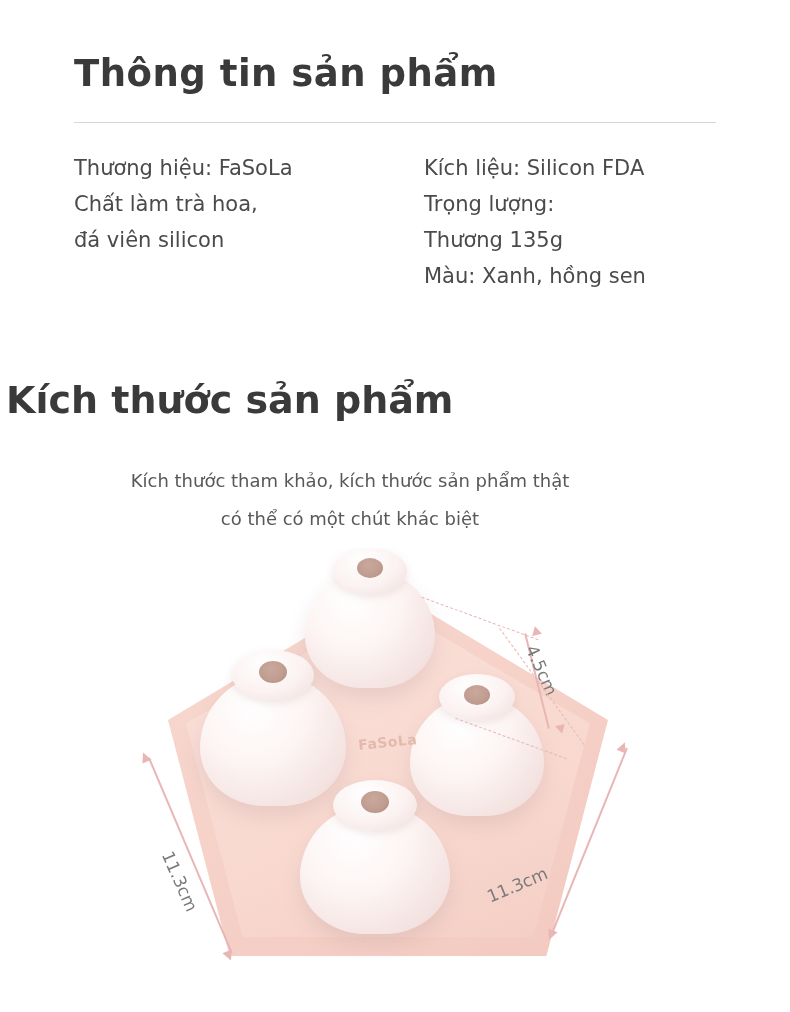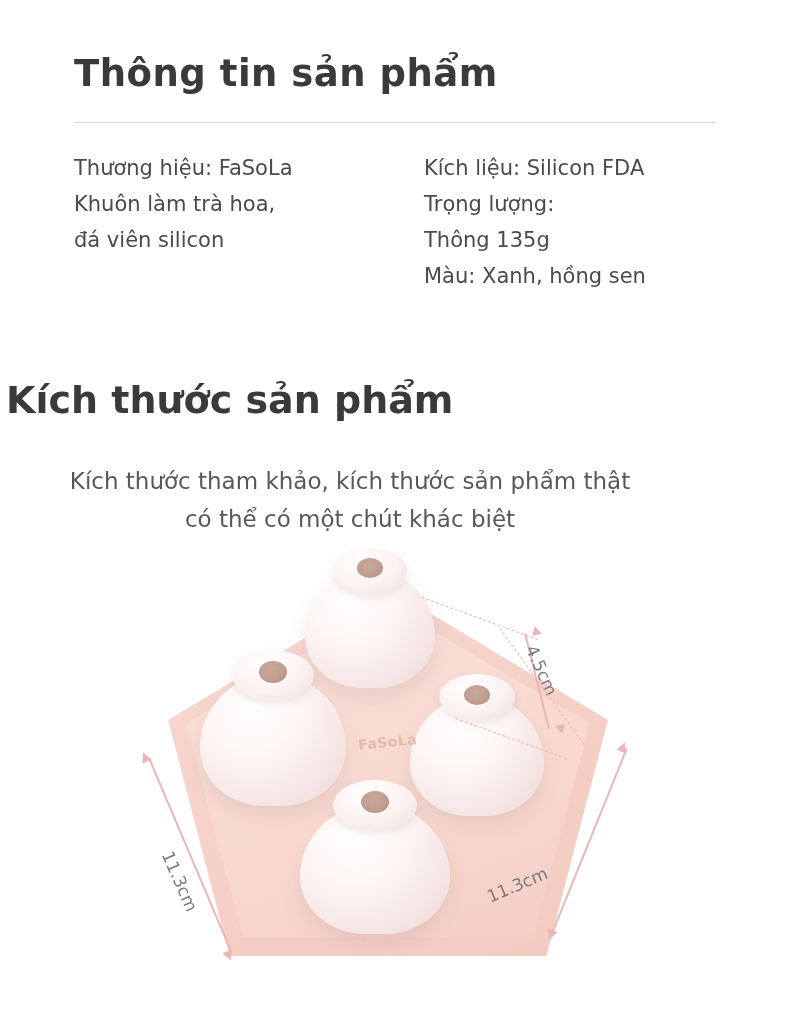--- a/index.html
+++ b/index.html
@@ -71,21 +71,21 @@
     font-size: 38px;
     font-weight: bold;
     color: #3a3a3a;
   }
   .size-sub {
     position: absolute;
     left: 0;
     top: 462px;
     width: 700px;
     text-align: center;
-    font-size: 23px;
+    font-size: 18px;
     line-height: 38px;
     color: #585858;
   }
 
   
   .photo-area {
     position: absolute;
     left: 0;
     top: 548px;
     width: 790px;
@@ -319,27 +319,27 @@
 </head>
 <body>
 
 <div class="info-section">
   <div class="info-title">Thông tin sản phẩm</div>
   <div class="title-rule"></div>
 
   <div class="info-cols">
     <div class="info-col">
       <div class="info-line">Thương hiệu: FaSoLa</div>
-      <div class="info-line">Khuôn làm trà hoa,</div>
+      <div class="info-line">Chất làm trà hoa,</div>
       <div class="info-line">đá viên silicon</div>
     </div>
     <div class="info-col right">
       <div class="info-line">Kích liệu: Silicon FDA</div>
       <div class="info-line">Trọng lượng:</div>
-      <div class="info-line">Thông 135g</div>
+      <div class="info-line">Thương 135g</div>
       <div class="info-line">Màu: Xanh, hồng sen</div>
     </div>
   </div>
 </div>
 
 <div class="size-title">Kích thước sản phẩm</div>
 <div class="size-sub">
   <div>Kích thước tham khảo, kích thước sản phẩm thật</div>
   <div>có thể có một chút khác biệt</div>
 </div>

